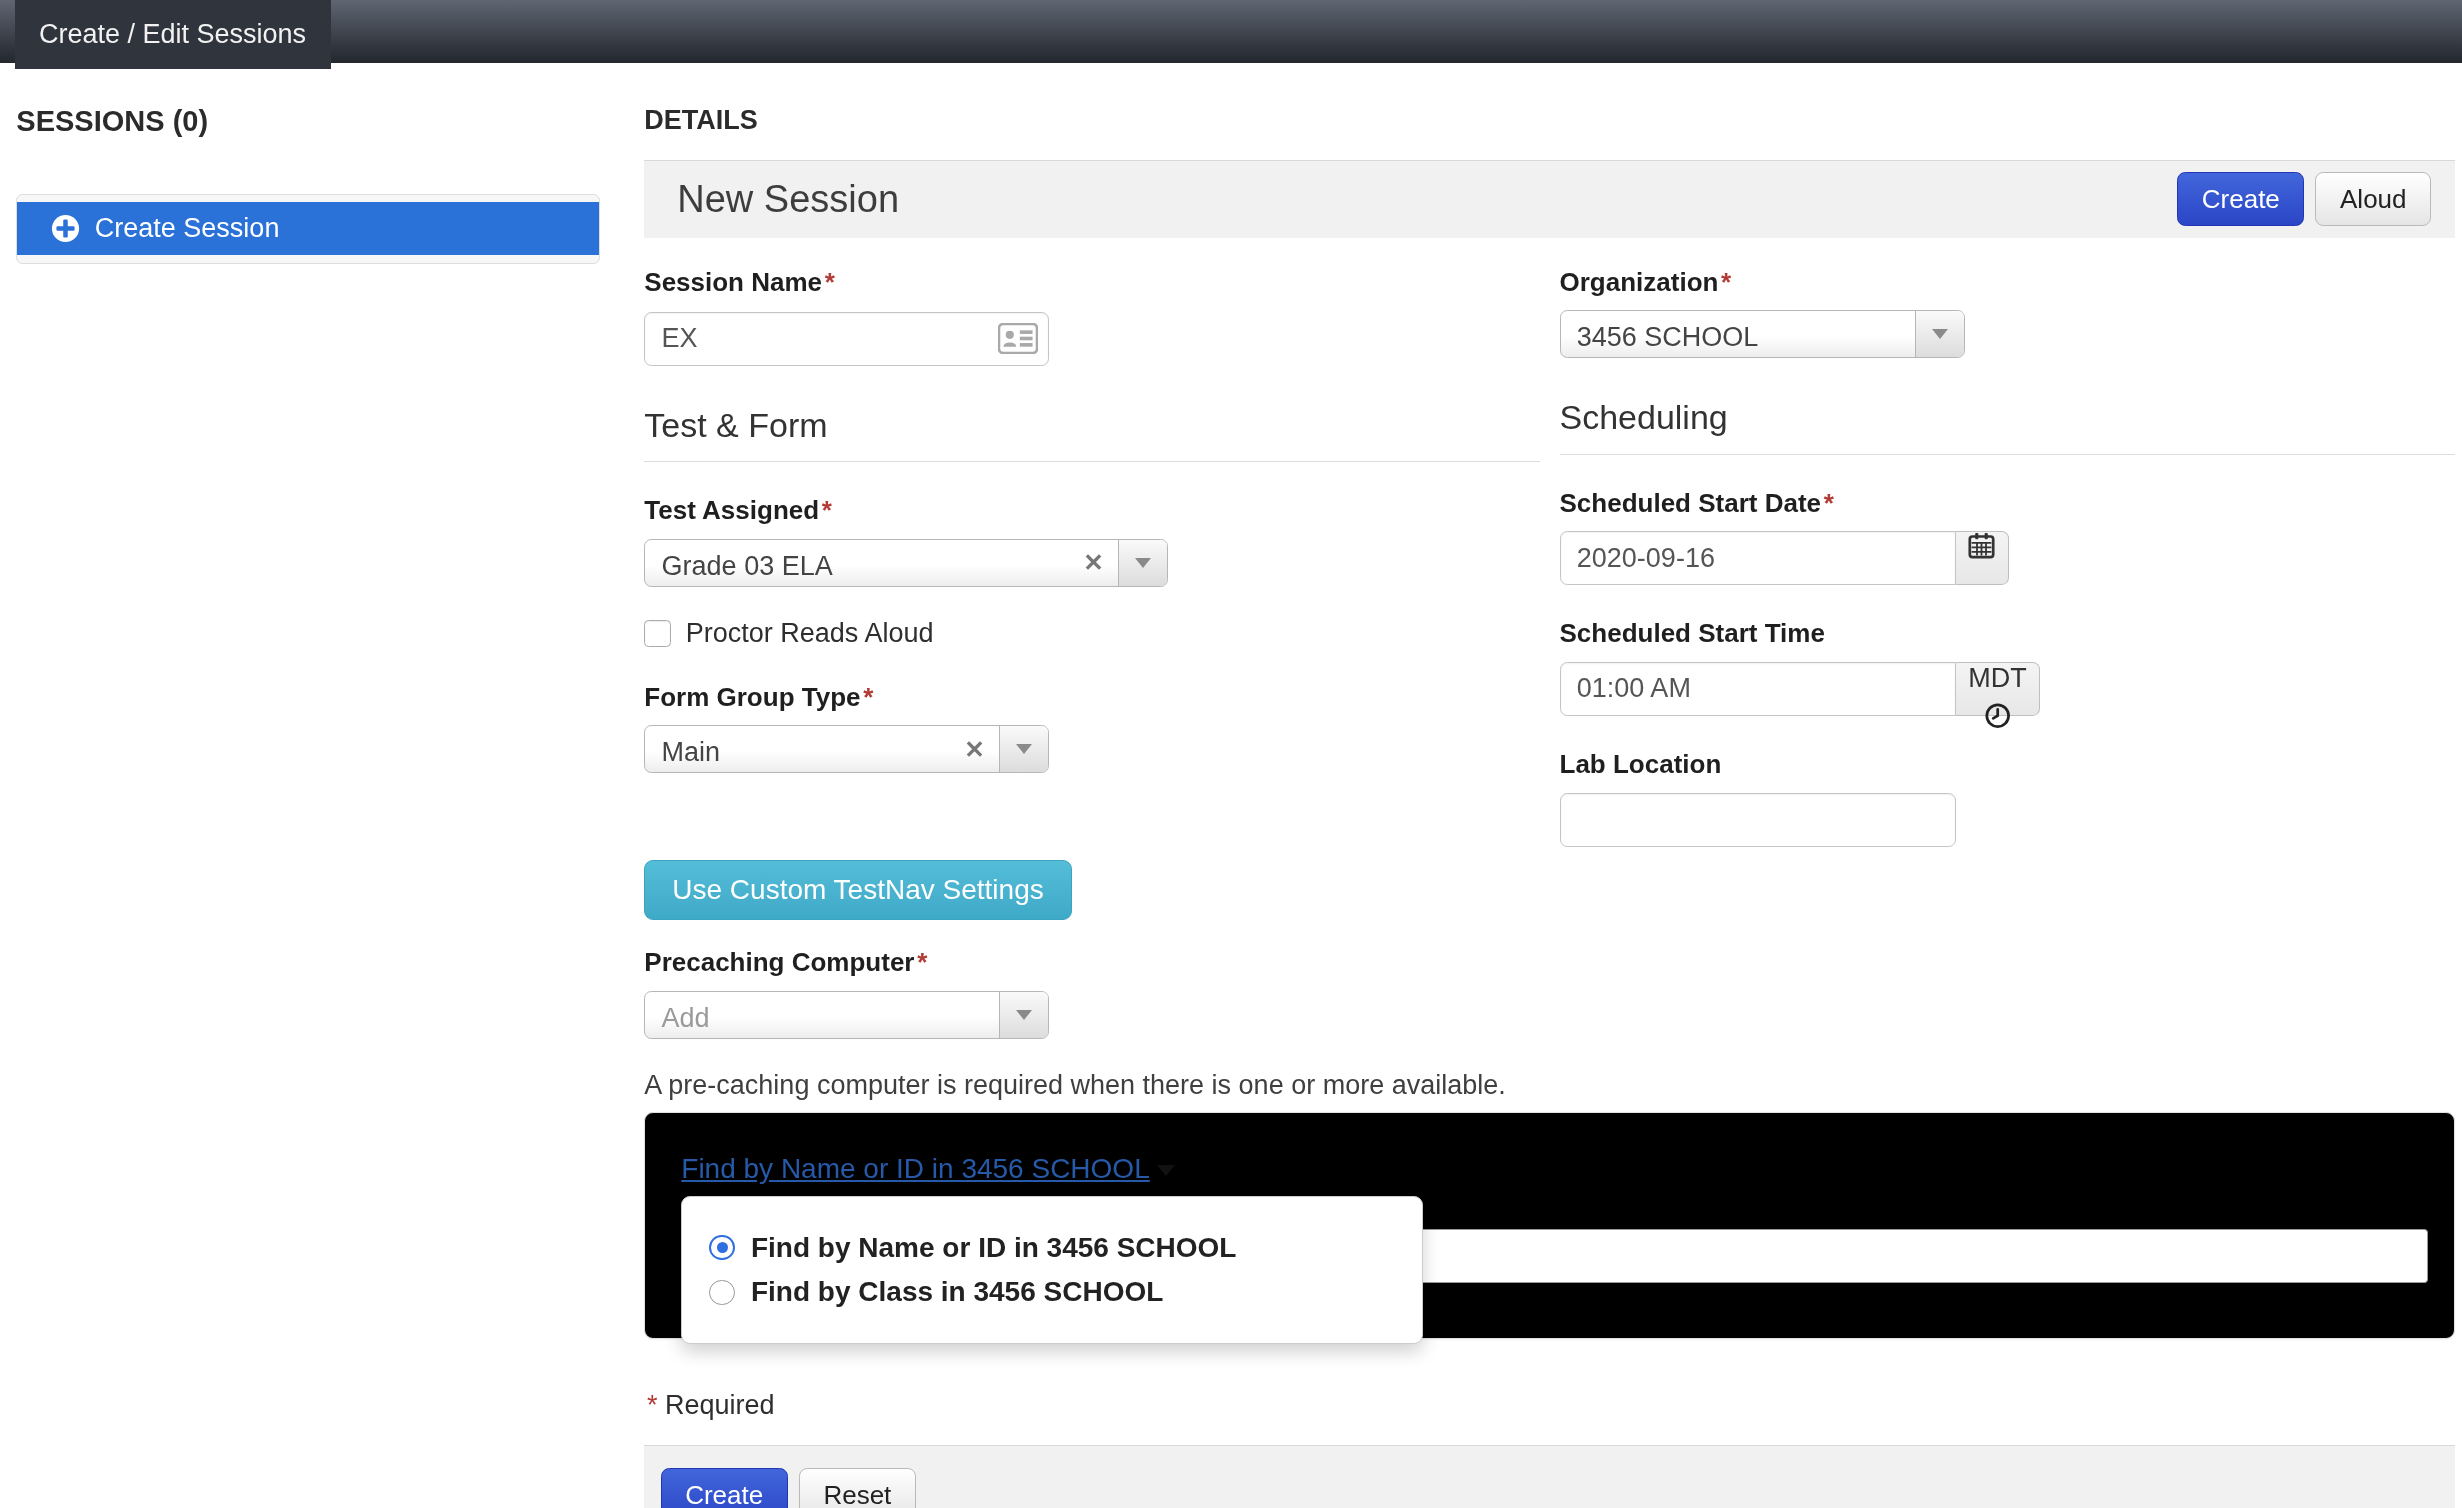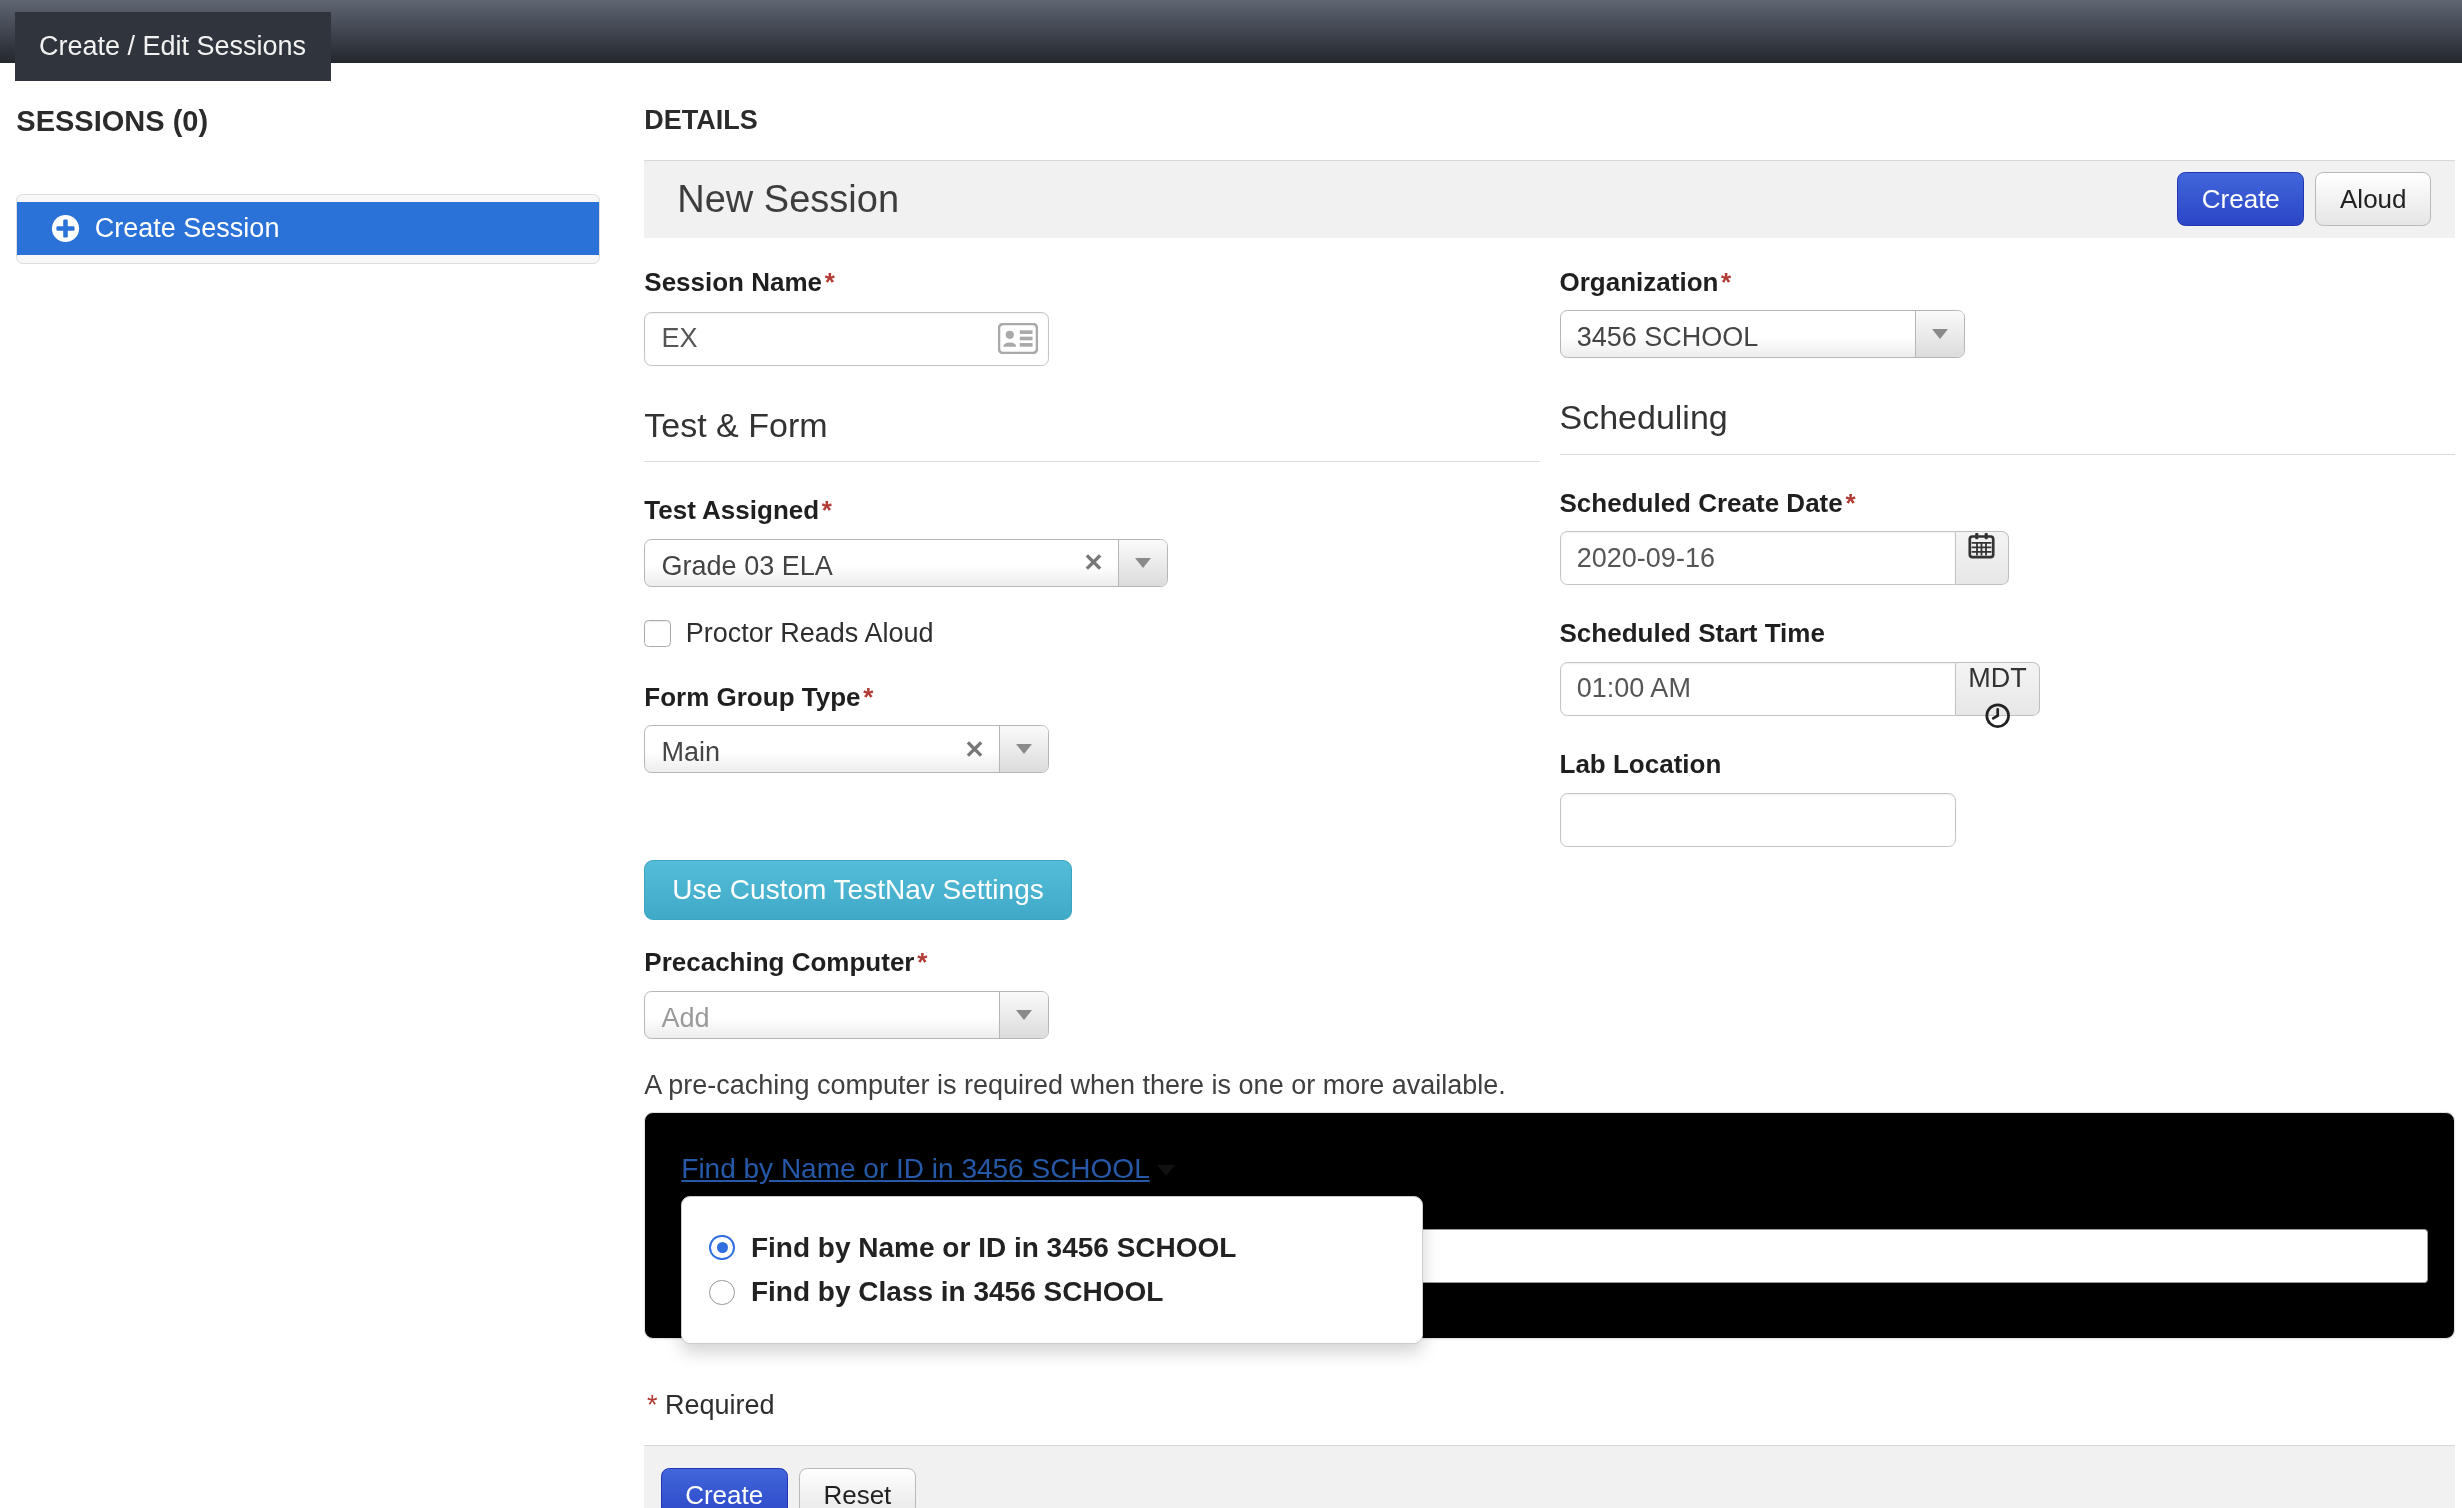--- a/index.html
+++ b/index.html
@@ -2,21 +2,21 @@
 <html style="font-size:14.5px"><head>
 <meta charset="utf-8">
 <style>
   * { margin:0; padding:0; box-sizing:border-box; }
   html,body { width:2462px; height:1509px; overflow:hidden; background:#fff;
               font-family:"Liberation Sans", sans-serif; color:#222; }
 
   
   .topbar { position:relative; height:63px;
             background:linear-gradient(#5f6672, #3a3f48 60%, #23272e); }
-  .topbar-tab { position:absolute; left:14.5px; top:12px; height:69px; width:316px;
+  .topbar-tab { position:absolute; left:14.5px; top:0; height:69px; width:316px;
                 background:#30353d; color:#f2f2f2; font-size:27px;
                 display:flex; align-items:center; justify-content:center; }
 
   
   .content { display:flex; padding:0 7.3px 0 16.3px; }
   .sidebar { width:584px; flex:0 0 584px; margin-right:44px; }
   .main    { flex:1; min-width:0; }
 
   
   .side-title { margin-top:42px; font-size:29px; font-weight:bold; color:#2b2b2b; }
@@ -234,21 +234,21 @@
           <span class="sel-text">3456 SCHOOL</span>
           <span class="sel-arrow">
               <span class="tri-down"></span>
             </span>
         </div>
 
         <div class="section-h">Scheduling</div>
         <hr class="section-hr">
 
         <div class="field-label mt">
-          <span>Scheduled Create Date</span><span class="req">*</span>
+          <span>Scheduled Start Date</span><span class="req">*</span>
         </div>
         <div class="input-group">
           <input class="text-input w437" value="2020-09-16" style="">
           <span class="addon">
             <span>
               <svg width="27" height="27" viewBox="0 0 30 30">
                 <rect x="2" y="5" width="26" height="23" rx="3" fill="none" stroke="#333" stroke-width="3"></rect>
                 <rect x="8" y="1" width="3.5" height="7" rx="1" fill="#333"></rect>
                 <rect x="18.5" y="1" width="3.5" height="7" rx="1" fill="#333"></rect>
                 <path d="M4 12 h22 M4 17 h22 M4 22 h22 M10 12 v14 M15 12 v14 M20 12 v14" stroke="#333" stroke-width="2"></path>

